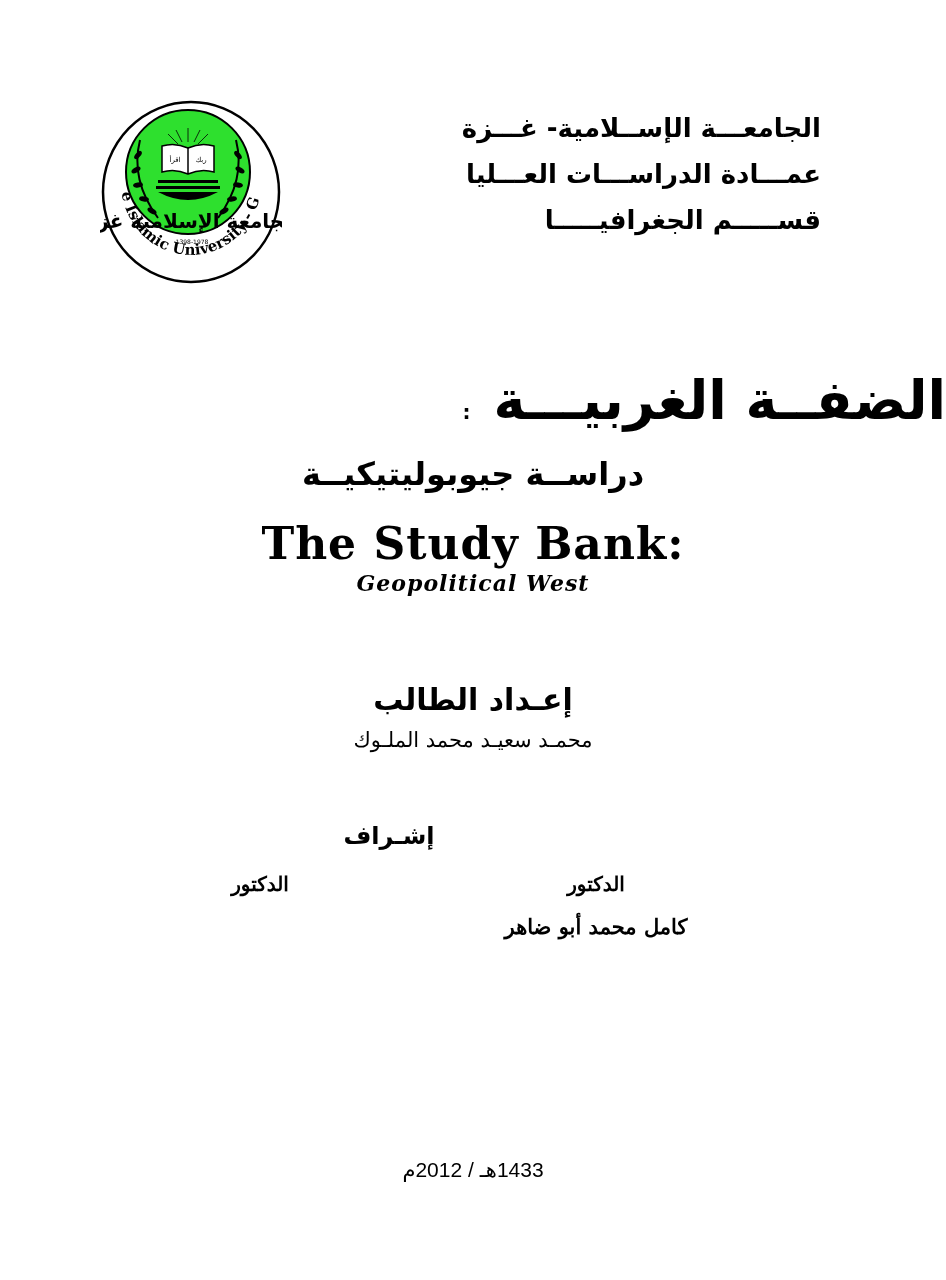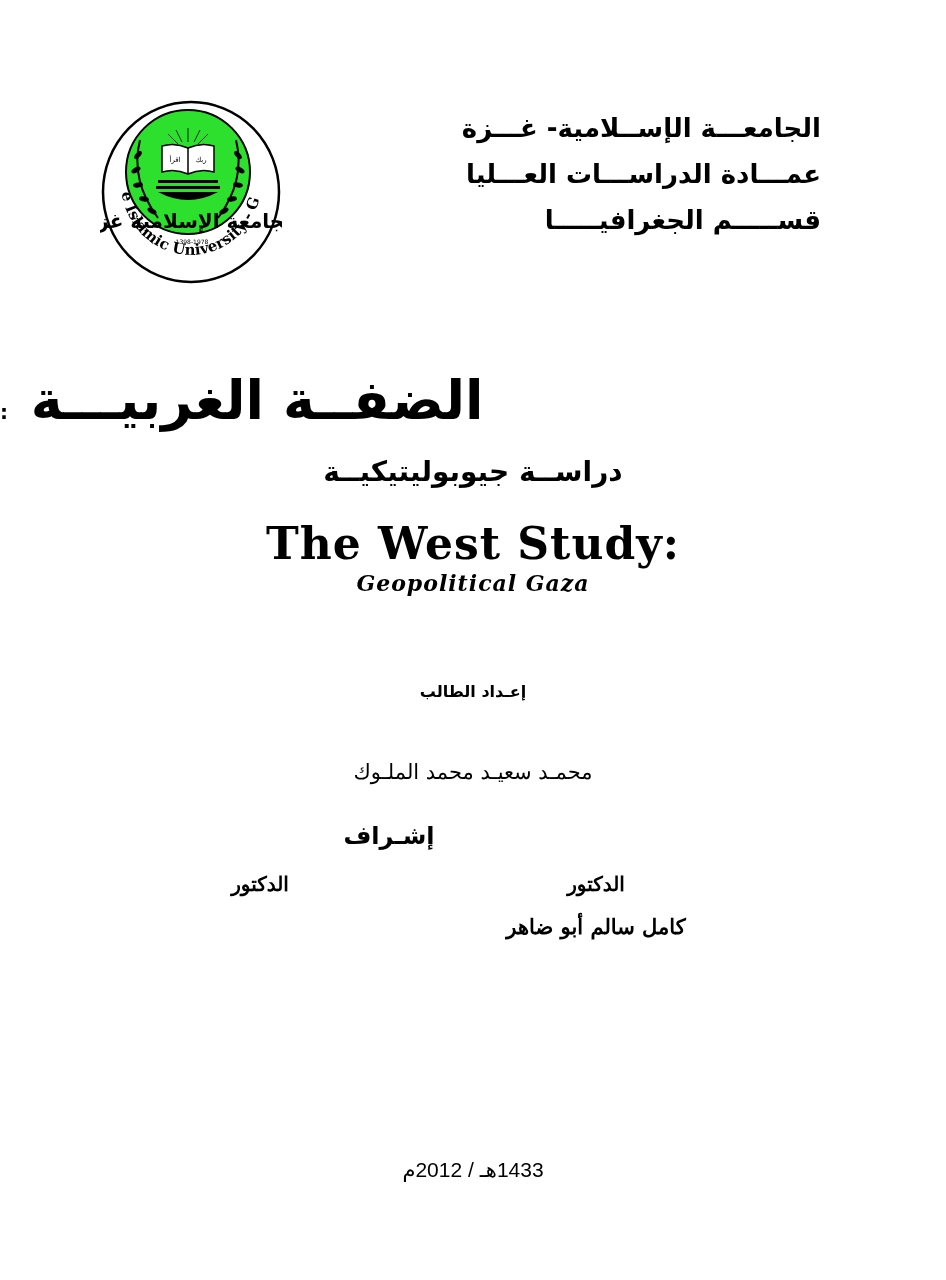--- a/index.html
+++ b/index.html
@@ -2,27 +2,27 @@
 <html><head>
 <meta charset="utf-8">
 <style>
   html, body { margin:0; padding:0; background:#ffffff; }
   body { width:946px; height:1280px; position:relative; overflow:hidden; font-family:"DejaVu Sans", sans-serif; color:#000; }
   .abs { position:absolute; }
   .rtl { direction:rtl; unicode-bidi:embed; }
   .header-block { right:125px; top:105px; width:300px; text-align:right; }
   .header-line { font-family:"DejaVu Sans", sans-serif; font-weight:bold; font-size:26px; line-height:46px; white-space:nowrap; letter-spacing:1px; }
   .logo { left:100px; top:100px; width:182px; height:185px;text-align:center; }
-  .title-ar { left:0; width:946px; top:366px; text-align:left; font-family:"DejaVu Sans", sans-serif; font-weight:bold; font-size:54px; line-height:70px; }
+  .title-ar { left:0; width:946px; top:366px; text-align:right; font-family:"DejaVu Sans", sans-serif; font-weight:bold; font-size:54px; line-height:70px; }
   .title-ar .colon { font-size:20px; margin-right:4px; }
-  .subtitle-ar { left:0; width:946px; top:455px; text-align:center; font-weight:bold; font-size:28px; }
+  .subtitle-ar { left:0; width:946px; top:455px; text-align:center; font-weight:bold; font-size:32px; }
   .title-en { left:0; width:946px; top:518px; text-align:center; font-family:"DejaVu Serif", serif; font-weight:bold; font-size:44px; letter-spacing:1px; }
   .subtitle-en { left:0; width:946px; top:570px; text-align:center; font-family:"DejaVu Serif", serif; font-weight:bold; font-style:italic; font-size:22px; letter-spacing:1px; }
-  .prep-label { left:0; width:946px; top:682px; text-align:center; font-weight:bold; font-size:16px; }
-  .student { left:0; width:946px; top:728px; text-align:center; font-family:"DejaVu Serif", serif; font-size:21px;margin-top:32px; }
+  .prep-label { left:0; width:946px; top:682px; text-align:center; font-weight:bold; font-size:30px; }
+  .student { left:0; width:946px; top:728px; text-align:center; font-family:"DejaVu Serif", serif; font-size:21px; }
   .supervision { left:0; width:778px; top:822px; text-align:center; font-weight:bold; font-size:24px; }
   .sup-title { font-family:"DejaVu Serif", serif; font-size:20px; font-weight:bold; text-align:center; }
   .sup-name { font-family:"DejaVu Serif", serif; font-size:21px; font-weight:bold; text-align:center; }
   .sup-right { right:200px; width:300px; }
   .sup-left { left:110px; width:300px; }
   .statement { left:0; width:946px; top:1036px; text-align:center; font-family:"DejaVu Sans", sans-serif; font-size:19px; line-height:38px; }
   .date { left:0; width:946px; top:1158px; text-align:center; font-family:"Liberation Sans", sans-serif; font-size:21px; }
 </style>
 </head>
 <body>
@@ -80,31 +80,31 @@
     <text x="92" y="144" text-anchor="middle" font-family="DejaVu Sans, sans-serif" font-size="6" fill="#000">1398-1978</text>
   </svg>
 </div>
 
 <div class="abs title-ar">
   <span class="colon">:</span>
   <span class="rtl">الضفــة الغربيـــة</span>
 </div>
 <div class="abs subtitle-ar rtl">دراســة جيوبوليتيكيــة</div>
 
-<div class="abs title-en">The West Study:</div>
-<div class="abs subtitle-en">Geopolitical Gaza</div>
+<div class="abs title-en">The Study Bank:</div>
+<div class="abs subtitle-en">Geopolitical West</div>
 
 <div class="abs prep-label rtl">إعـداد الطالب</div>
 <div class="abs student rtl">محمـد سعيـد محمد الملـوك</div>
 
 <div class="abs supervision rtl">إشـراف</div>
 
 <div class="abs sup-right" style="top:872px;">
   <div class="sup-title rtl">الدكتور</div>
-  <div class="sup-name rtl" style="margin-top:18px;">كامل سالم أبو ضاهر</div>
+  <div class="sup-name rtl" style="margin-top:18px;">كامل محمد أبو ضاهر</div>
 </div>
 <div class="abs sup-left" style="top:872px;">
   <div class="sup-title rtl">الدكتور</div>
 </div>
 
 <div class="abs statement rtl">
 </div>
 
 <div class="abs date rtl">1433هـ / 2012م</div>
 

